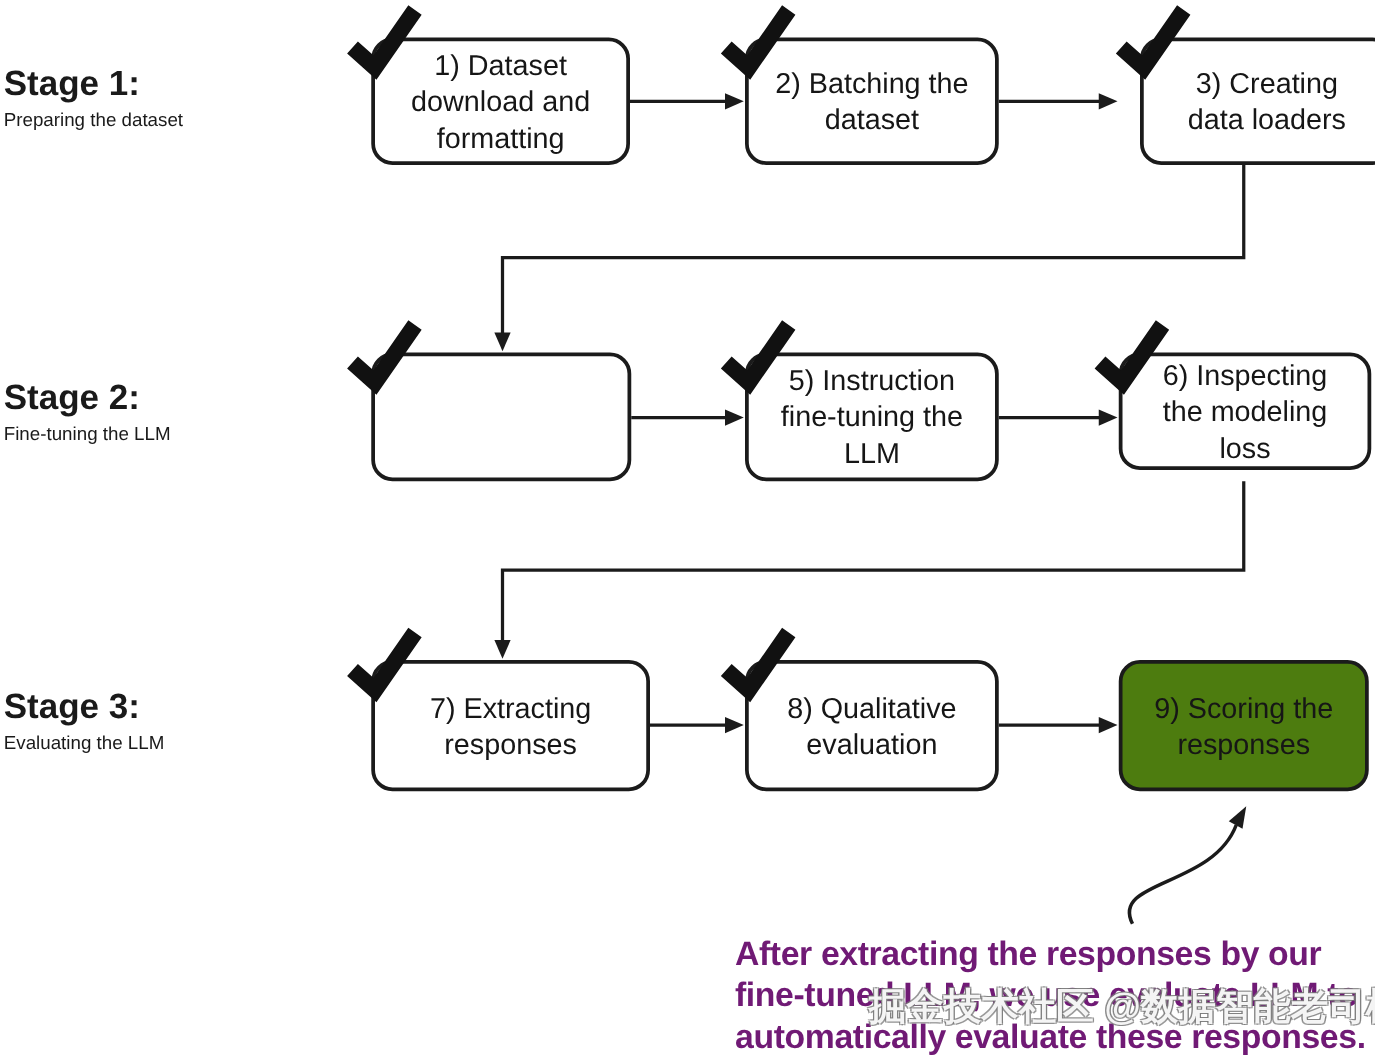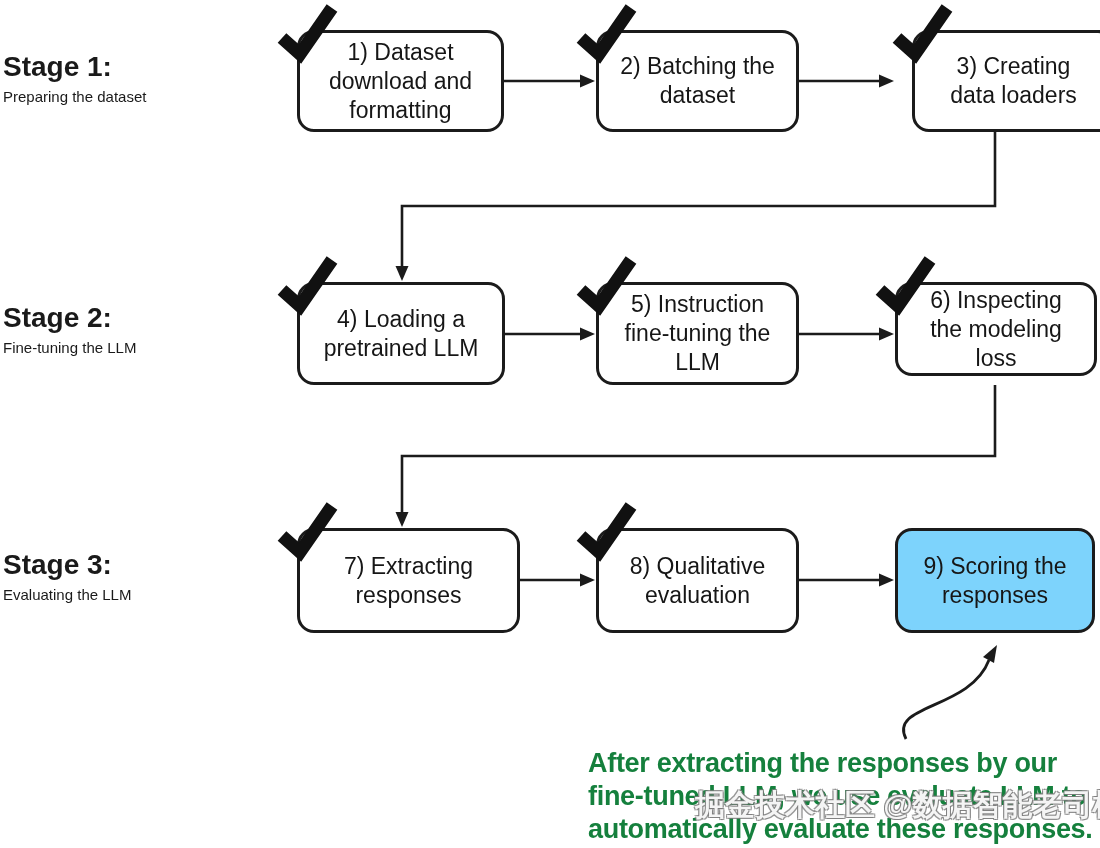--- a/index.html
+++ b/index.html
@@ -46,21 +46,21 @@
   .check {
     position:absolute; left:-26px; top:-31px;
     width:64px; height:58px; overflow:visible; z-index:3;
   }
   
   #wires { position:absolute; left:0; top:0; z-index:1; pointer-events:none; }
   
   .annotation {
     position:absolute; left:588px; top:747px; width:512px;
     font-size:27px; font-weight:bold; line-height:33px;
-    letter-spacing:-0.3px; color:#15803d; z-index:4;
+    letter-spacing:-0.3px; color:#701a75; z-index:4;
   }
   
   .watermark {
     position:absolute; left:695px; top:785px; z-index:30;
     font-size:30px; font-weight:bold; white-space:nowrap;
     color:rgba(255,255,255,0.92);
     text-shadow:
       -1px -1px 0 rgba(120,120,120,0.75),
        1px -1px 0 rgba(120,120,120,0.75),
       -1px  1px 0 rgba(120,120,120,0.75),
@@ -127,21 +127,20 @@
   <div class="box b3">
     <svg class="check" viewBox="0 0 64 58">
       <path d="M8,36 L26,52 L58,6" fill="none" stroke="#111" stroke-width="13"></path>
     </svg>
     <span class="box-label">3) Creating data loaders</span>
   </div>
   <div class="box b4">
     <svg class="check" viewBox="0 0 64 58">
       <path d="M8,36 L26,52 L58,6" fill="none" stroke="#111" stroke-width="13"></path>
     </svg>
-    <span class="box-label">4) Loading a pretrained LLM</span>
   </div>
   <div class="box b5">
     <svg class="check" viewBox="0 0 64 58">
       <path d="M8,36 L26,52 L58,6" fill="none" stroke="#111" stroke-width="13"></path>
     </svg>
     <span class="box-label">5) Instruction fine-tuning the LLM</span>
   </div>
   <div class="box b6">
     <svg class="check" viewBox="0 0 64 58">
       <path d="M8,36 L26,52 L58,6" fill="none" stroke="#111" stroke-width="13"></path>
@@ -153,21 +152,21 @@
       <path d="M8,36 L26,52 L58,6" fill="none" stroke="#111" stroke-width="13"></path>
     </svg>
     <span class="box-label">7) Extracting responses</span>
   </div>
   <div class="box b8">
     <svg class="check" viewBox="0 0 64 58">
       <path d="M8,36 L26,52 L58,6" fill="none" stroke="#111" stroke-width="13"></path>
     </svg>
     <span class="box-label">8) Qualitative evaluation</span>
   </div>
-  <div class="box b9" style="background: #7dd3fc;">
+  <div class="box b9" style="background: #4d7c0f;">
 
     <span class="box-label">9) Scoring the responses</span>
   </div>
 
   <div class="annotation">
     <div>After extracting the responses by our</div>
     <div>fine-tuned LLM, we use evaluate LLM to</div>
     <div>automatically evaluate these responses.</div>
   </div>
 

